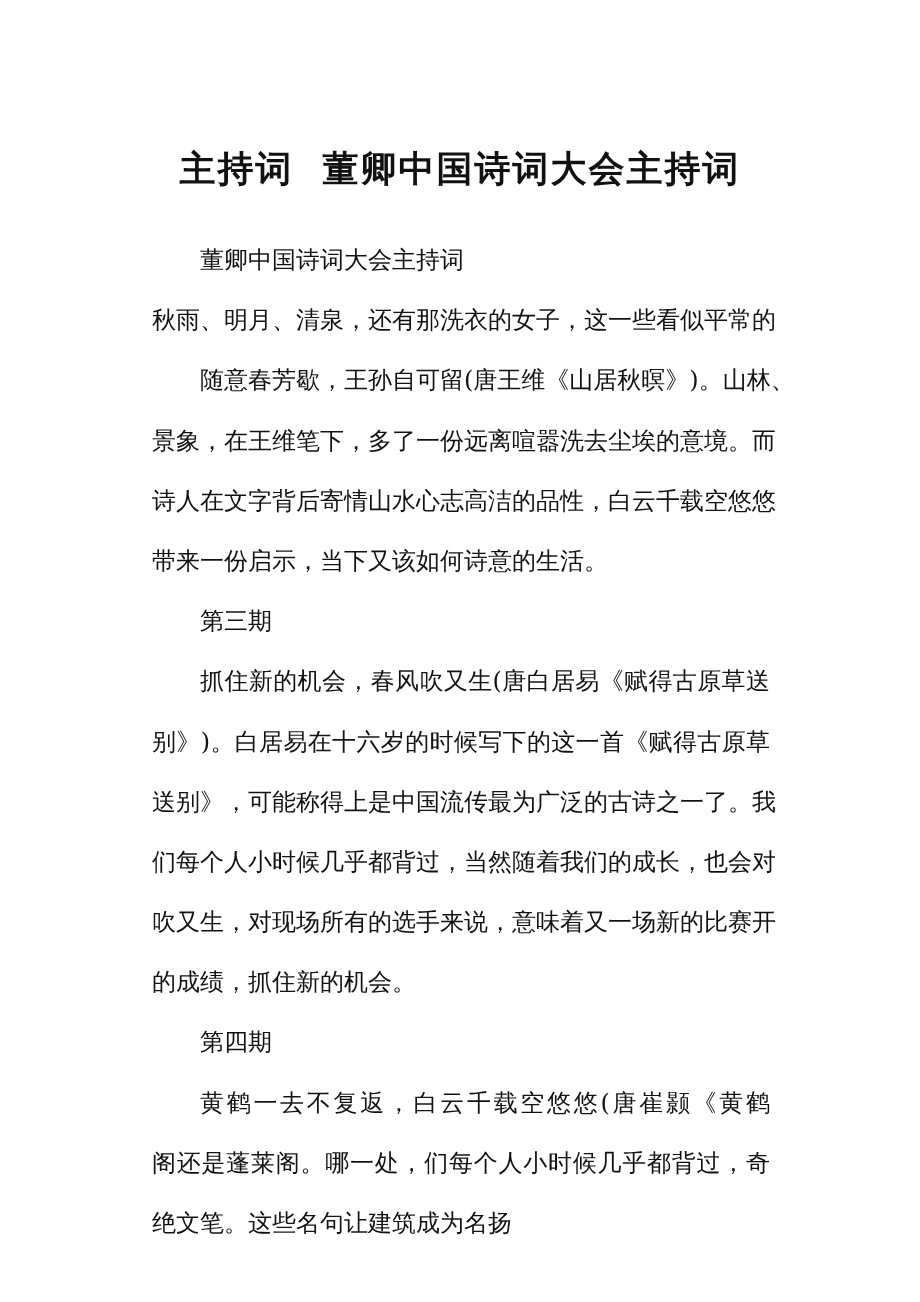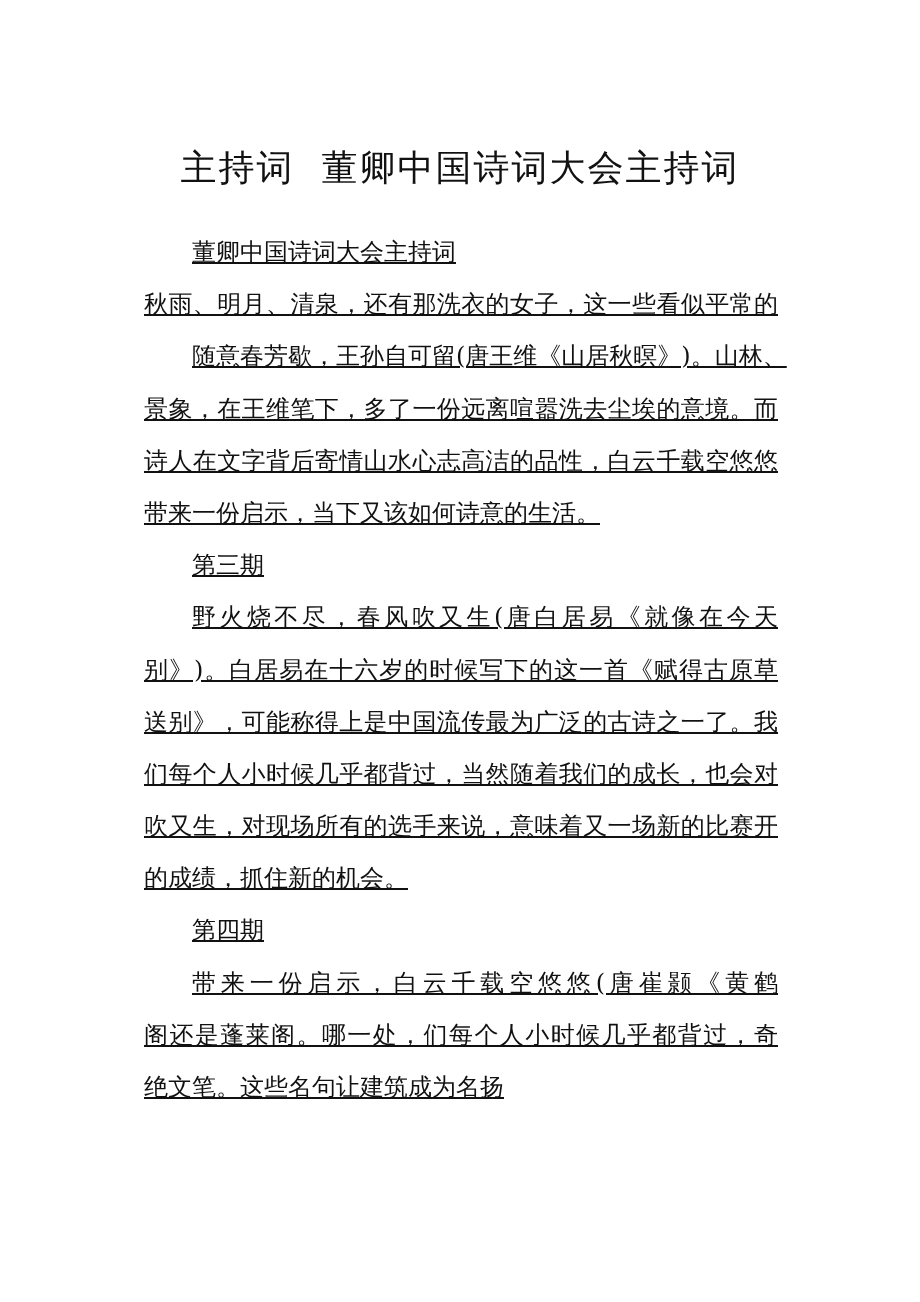--- a/index.html
+++ b/index.html
@@ -22,41 +22,40 @@
       height: 1302px;
       background: #ffffff;
     }
     .title {
       position: absolute;
       top: 142px;
       left: 0;
       width: 920px;
       text-align: center;
       font-size: 36px;
-      font-weight: normal;
+      font-weight: bold;
       letter-spacing: 2px;
       line-height: 52px;
       margin: 0;
       white-space: pre;
     }
     .body-text {
       position: absolute;
       left: 140px;
       top: 224px;
       width: 642px;
     }
     .line {
       height: 48.2px;
       line-height: 48.2px;
       font-size: 24px;
       white-space: nowrap;
       text-align: justify;
       text-align-last: justify;
-      margin: 4px;
-      text-decoration: underline;
+      margin: 12px;
     }
     .line.last {
       text-align-last: left;
     }
     .line.indent {
       padding-left: 48px;
     }
     .line.heading {
       text-align-last: left;
     }
@@ -75,29 +74,29 @@
       <p class="line">秋雨、明月、清泉，还有那洗衣的女子，这一些看似平常的</p>
       <p class="line indent">随意春芳歇，王孙自可留(唐王维《山居秋暝》)。山林、</p>
       <p class="line">景象，在王维笔下，多了一份远离喧嚣洗去尘埃的意境。而</p>
       <p class="line">诗人在文字背后寄情山水心志高洁的品性，白云千载空悠悠</p>
       <p class="line last">带来一份启示，当下又该如何诗意的生活。</p>
     </div>
 
     <p class="line indent heading">第三期</p>
 
     <div>
-      <p class="line indent">野火烧不尽，春风吹又生(唐白居易《就像在今天</p>
+      <p class="line indent">抓住新的机会，春风吹又生(唐白居易《赋得古原草送</p>
       <p class="line">别》)。白居易在十六岁的时候写下的这一首《赋得古原草</p>
       <p class="line">送别》，可能称得上是中国流传最为广泛的古诗之一了。我</p>
       <p class="line">们每个人小时候几乎都背过，当然随着我们的成长，也会对</p>
       <p class="line">吹又生，对现场所有的选手来说，意味着又一场新的比赛开</p>
       <p class="line last">的成绩，抓住新的机会。</p>
     </div>
 
     <p class="line indent heading">第四期</p>
 
     <div>
-      <p class="line indent">带来一份启示，白云千载空悠悠(唐崔颢《黄鹤</p>
+      <p class="line indent">黄鹤一去不复返，白云千载空悠悠(唐崔颢《黄鹤</p>
       <p class="line">阁还是蓬莱阁。哪一处，们每个人小时候几乎都背过，奇</p>
       <p class="line last">绝文笔。这些名句让建筑成为名扬</p>
     </div>
   </div>
 </div>
 
 </body></html>

